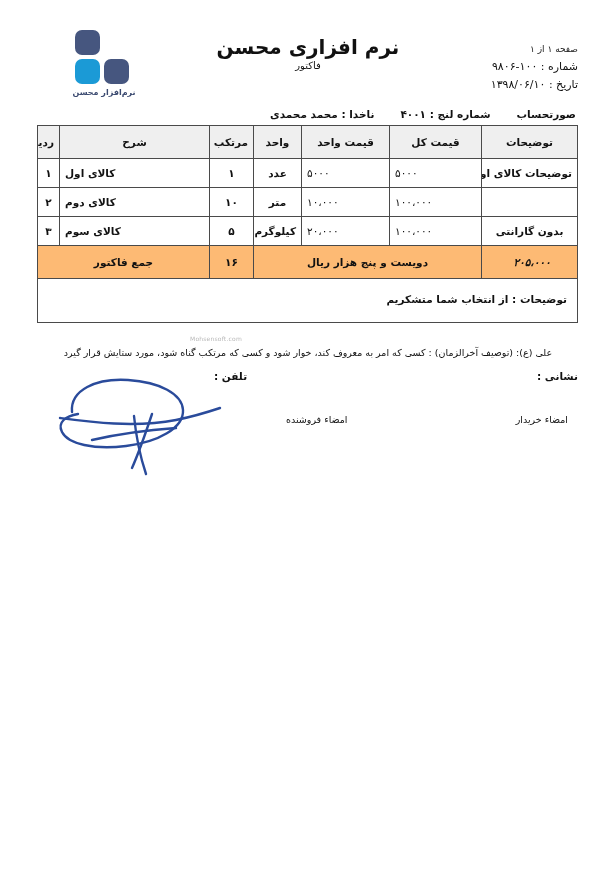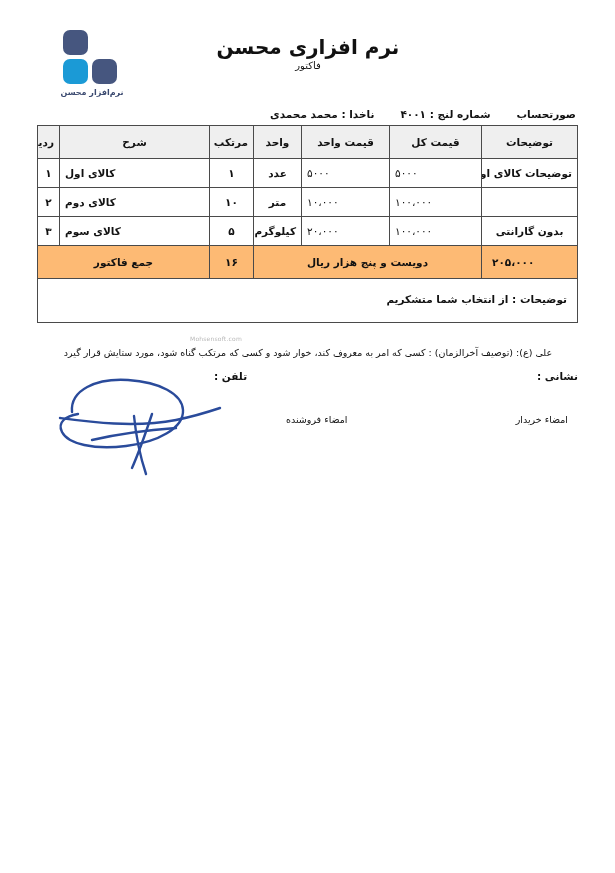--- a/index.html
+++ b/index.html
@@ -76,21 +76,21 @@
     letter-spacing: .5px;
     line-height: 22px;
   }
   .title-small {
     font-size: 10px;
     line-height: 16px;
   }
 
   .logo-block {
     position: absolute;
-    left: 4px;
+    left: 16px;
     top: 2px;
     width: 100px;
     text-align: center;
   }
   .logo-mark {
     width: 62px;
     height: 56px;
     margin: 0 auto;
     position: relative;
   }
@@ -162,21 +162,21 @@
   td.c-total { text-align: left; padding-left: 10px; letter-spacing: .5px; }
   td.c-notes { text-align: center; font-weight: bold; }
 
   tr.sum-row td {
     background: #fdba74;
     font-weight: bold;
     height: 22px;
   }
   tr.sum-row td.sum-label { text-align: center; }
   tr.sum-row td.sum-words { text-align: center; letter-spacing: .4px; }
-  tr.sum-row td.sum-amount { text-align: left; padding-left: 10px; letter-spacing: .5px; }
+  tr.sum-row td.sum-amount { text-align: center; padding-left: 10px; letter-spacing: .5px; font-style: italic; }
 
   tr.note-row td {
     text-align: right;
     font-weight: bold;
     padding: 7px 10px 10px 10px;
     height: 26px;
   }
 
   
   .quote {
@@ -238,20 +238,25 @@
   }
 </style>
 </head>
 <body>
 
 <div class="page">
   <div class="sheet">
 
     <div class="header">
 
+      <div class="meta-block">
+        <div class="page-count">صفحه ۱ از ۱</div>
+        <div class="meta-line">شماره : ۱۰۰-۹۸۰۶</div>
+        <div class="meta-line">تاریخ : ۱۳۹۸/۰۶/۱۰</div>
+      </div>
 
       <div class="title-block">
         <div class="title-sub">نرم افزاری محسن</div>
         <div class="title-small">فاکتور</div>
       </div>
 
       <div class="logo-block">
         <div class="logo-mark">
           <span class="logo-sq tl"></span>
           <span class="logo-sq bl"></span>

